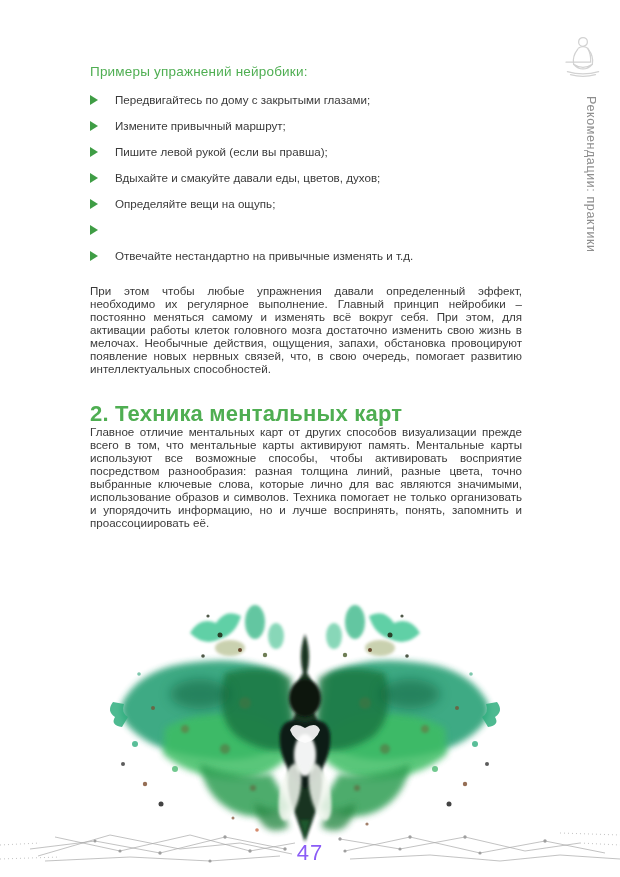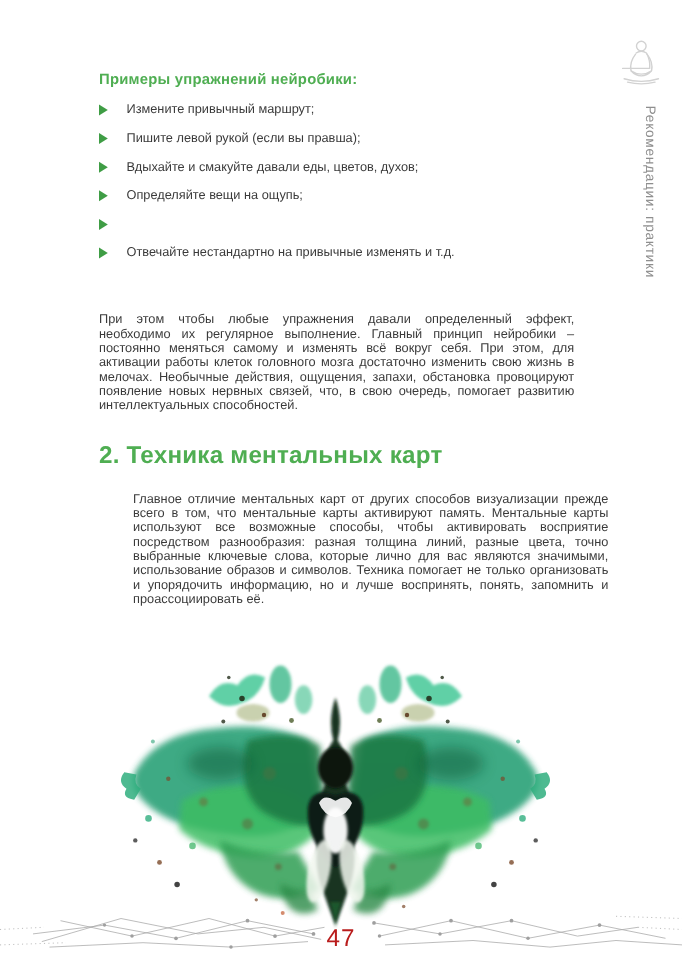--- a/index.html
+++ b/index.html
@@ -11,45 +11,45 @@
   
   .corner-icon { position:absolute; top:32px; right:12px; width:50px; height:50px; }
   
   .sidebar-caption {
     position:absolute; top:96px; right:22px; height:200px;
     writing-mode:vertical-rl;
     font-size:12.5px; color:#8e8e8e; letter-spacing:0.6px;
   }
   .h-small {
     position:absolute; top:64px; left:90px;
-    font-size:13.5px; font-weight:bold; color:#4fae52; letter-spacing:0.2px;
+    font-size:13.5px; font-weight:normal; color:#4fae52; letter-spacing:0.2px;
   }
   .ex-list { position:absolute; top:93px; left:90px; width:432px; list-style:none; }
   .ex-list li { display:flex; align-items:flex-start; height:26px; }
   .bullet {
     width:0; height:0; margin:2px 17px 0 0; flex:0 0 auto;
     border-left:8px solid #3f9d45; border-top:5px solid transparent; border-bottom:5px solid transparent;
   }
   .ex-list .itm { font-size:11.6px; color:#3a3a3a; line-height:13px; }
   .para {
     position:absolute; left:90px; width:432px;
     font-size:11.6px; line-height:13px; color:#3a3a3a;
     text-align:justify; text-justify:inter-word;
   }
   .para1 { top:284px; }
   .h-section {
     position:absolute; top:401px; left:90px;
     font-size:22px; font-weight:bold; color:#4fae52; letter-spacing:0.2px;
   }
-  .para2 { top:447px;margin-left:31px; }
+  .para2 { top:425px; }
   .inkblot { position:absolute; top:578px; left:104px; width:402px; height:280px; }
   .footer-deco { position:absolute; left:0; bottom:6px; width:620px; height:52px; }
   .page-number {
     position:absolute; top:840px; left:0; width:100%;
-    text-align:center; font-size:22px; color:#b91c1c; letter-spacing:1px;
+    text-align:center; font-size:22px; color:#8b5cf6; letter-spacing:1px;
   }
 </style>
 </head>
 <body>
 
 <div class="page">
 
   <div class="corner-icon">
     <svg viewBox="0 0 48 48" width="50" height="50" fill="none" stroke="#d2d2d2" stroke-width="1.2" stroke-linecap="round">
       <circle cx="24" cy="9.5" r="4.2"></circle>
@@ -60,20 +60,24 @@
       <path d="M9,38 q15,4.5 30,0"></path>
       <path d="M12,41 q12,3 24,0"></path>
     </svg>
   </div>
 
   <div class="sidebar-caption">Рекомендации: практики</div>
 
   <div class="h-small">Примеры упражнений нейробики:</div>
 
   <ul class="ex-list">
+    <li>
+        <span class="bullet"></span>
+        <span class="itm">Передвигайтесь по дому с закрытыми глазами;</span>
+      </li>
     <li>
         <span class="bullet"></span>
         <span class="itm">Измените привычный маршрут;</span>
       </li>
     <li>
         <span class="bullet"></span>
         <span class="itm">Пишите левой рукой (если вы правша);</span>
       </li>
     <li>
         <span class="bullet"></span>

